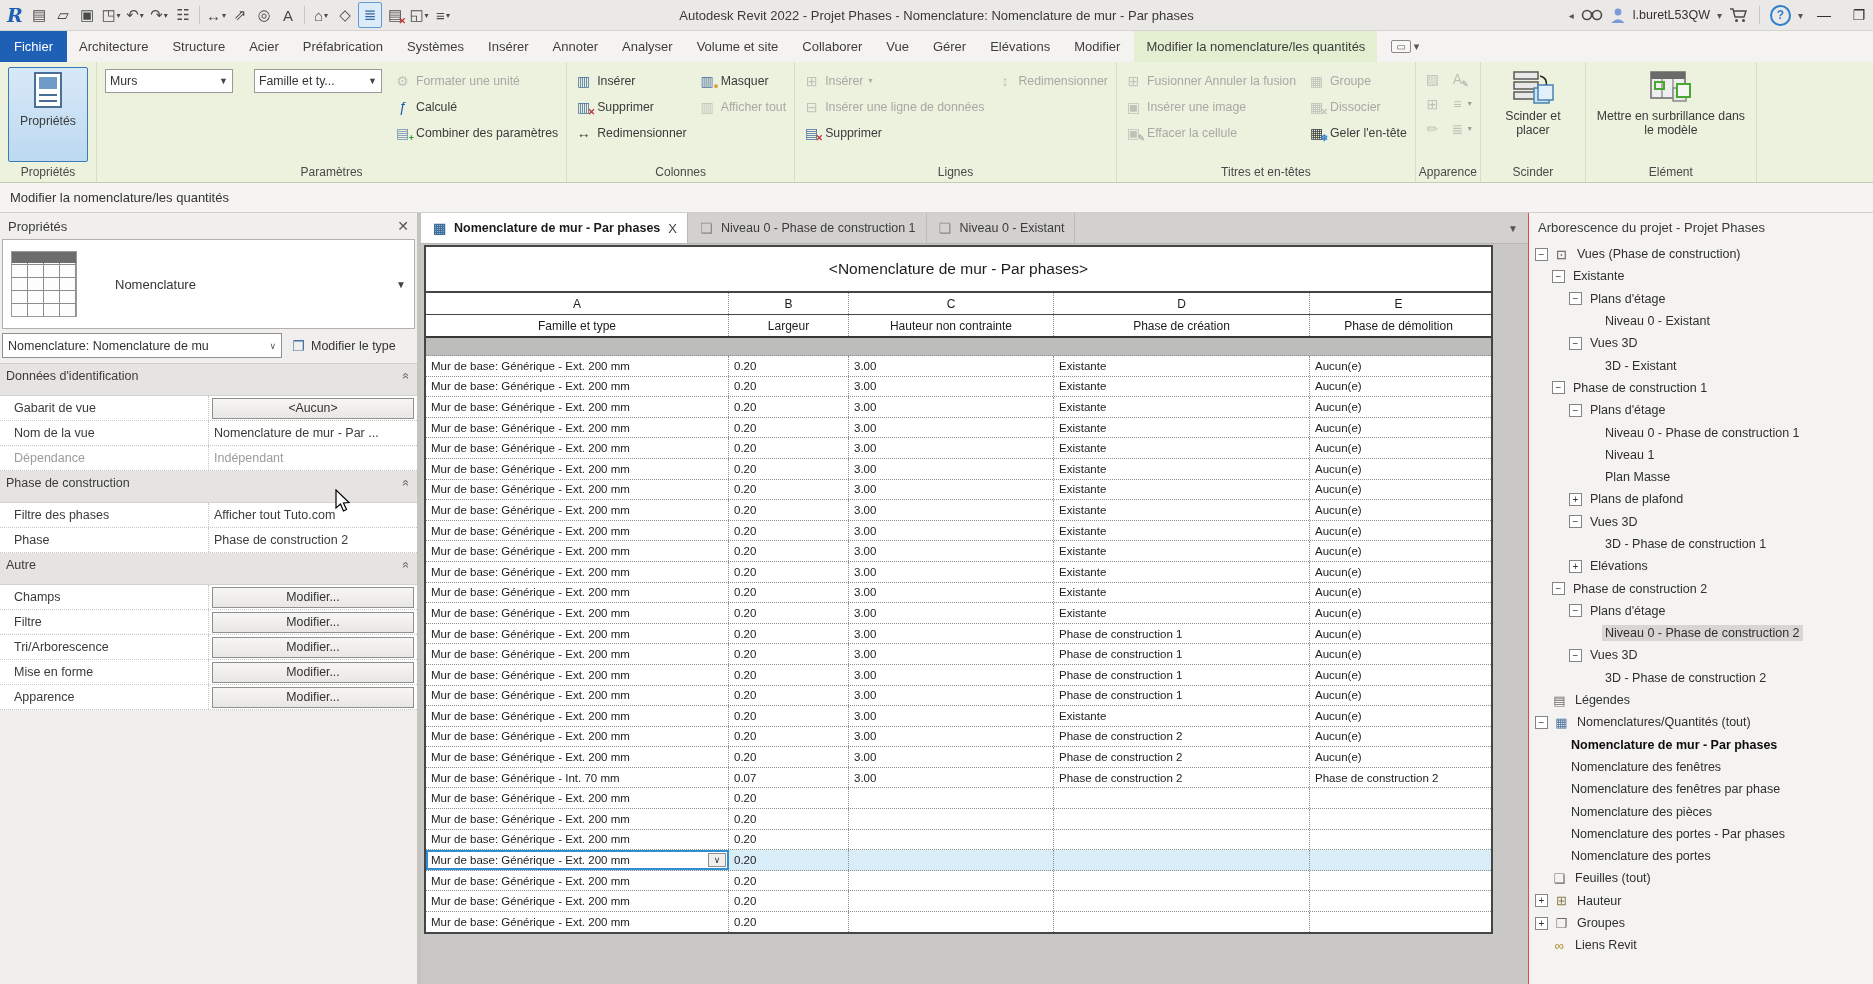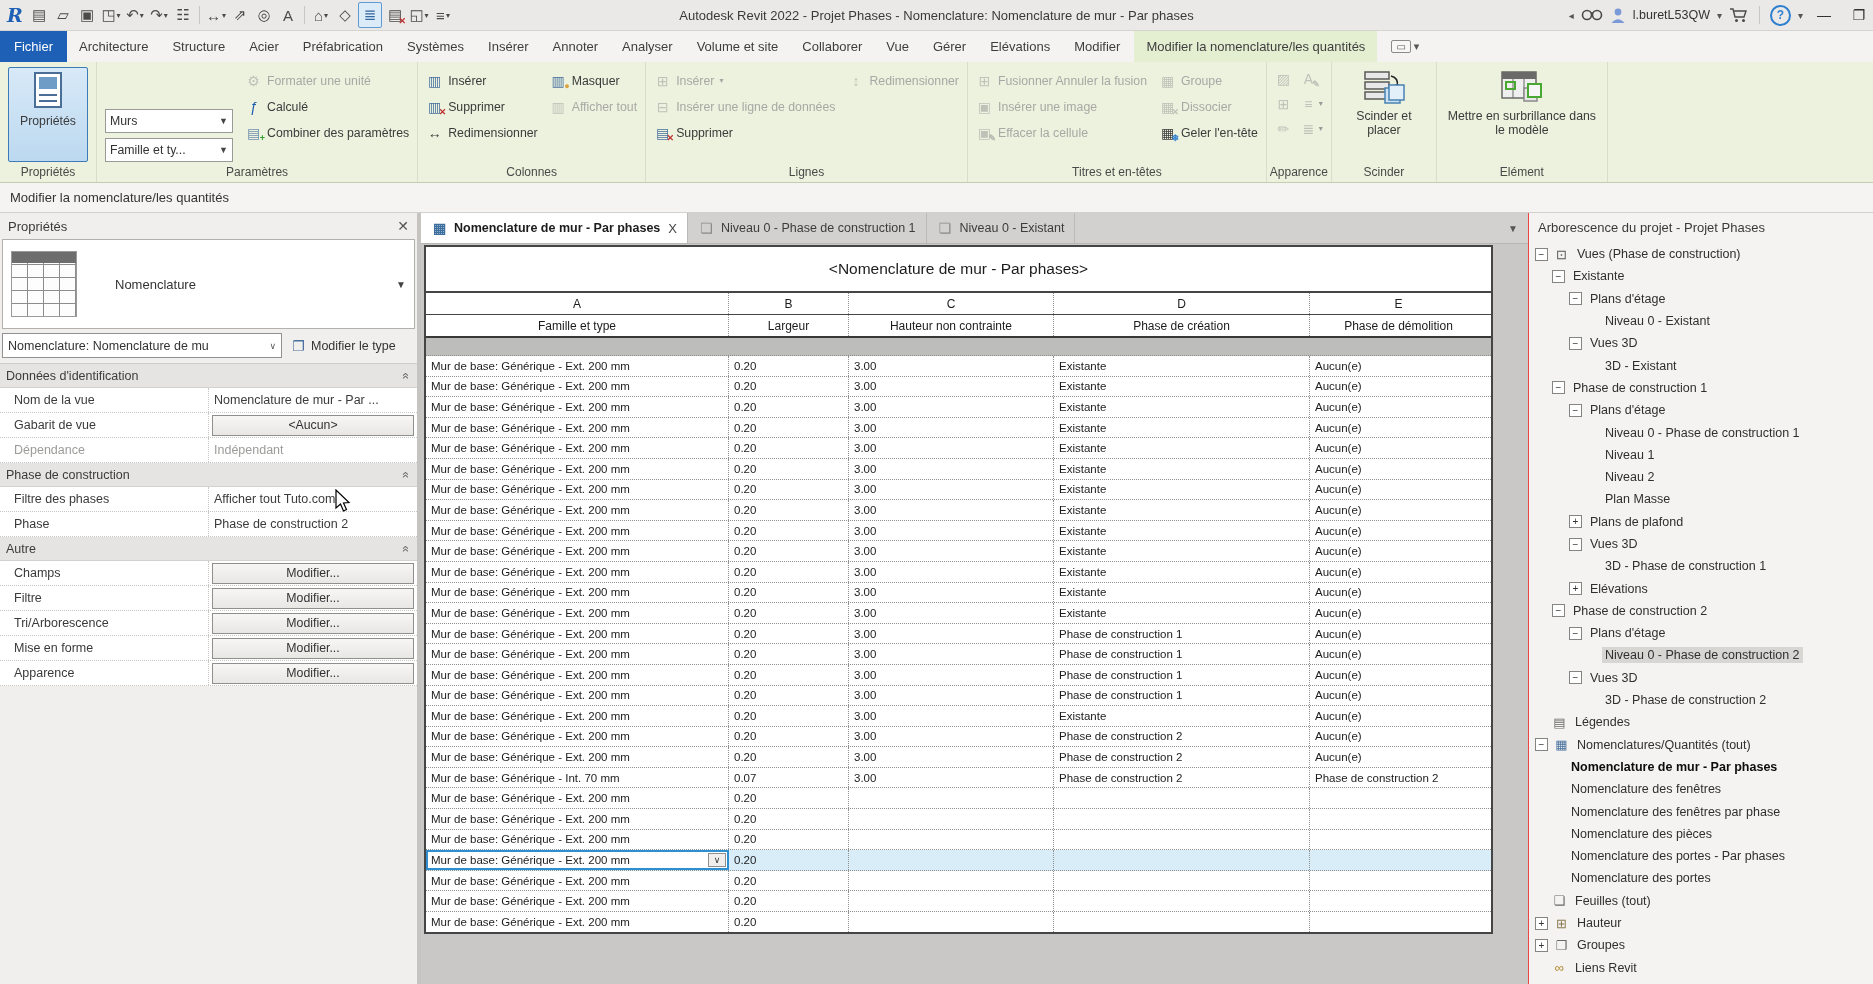--- a/index.html
+++ b/index.html
@@ -36,21 +36,21 @@
 
   
   .ribbon{position:absolute;left:0;top:62px;right:0;height:120px;background:#ecf2de;display:flex;
           border-bottom:1px solid #c3cdb0;}
   .panel{display:flex;flex-direction:column;border-right:1px solid #d8dfc8;}
   .pc{flex:1;display:flex;gap:12px;padding:5px 8px 0 8px;}
   .plabel{height:20px;line-height:20px;text-align:center;font-size:12px;color:#494949;}
   .bigbtn{width:74px;display:flex;flex-direction:column;align-items:center;justify-content:flex-start;
           gap:3px;padding:3px 2px;text-align:center;font-size:12.3px;line-height:1.15;color:#3b3b3b;}
   .bigbtn.selected{background:linear-gradient(#d8e9f8,#bcd9f0);border:1px solid #3d7ab8;border-radius:2px;}
-  .selcol{display:flex;flex-direction:column;gap:5px;padding-top:2px;justify-content:flex-end;}
+  .selcol{display:flex;flex-direction:row;gap:21px;padding-top:2px;justify-content:flex-end;}
   .rselect{width:118px;height:22px;background:#fff;border:1px solid #9a9a98;display:flex;align-items:center;
            padding:0 4px;font-size:12.3px;color:#333;}
   .rselect .car{margin-left:auto;font-size:9px;color:#444;}
   .btncol{display:flex;flex-direction:column;gap:3px;padding-top:2px;}
   .sbtn{display:flex;align-items:center;gap:5px;height:23px;font-size:12.3px;color:#3b3b3b;white-space:nowrap;}
   .sbtn.disabled{color:#a9a8a5;}
   .sbtn .car{font-size:8px;color:inherit;}
   .icon16{width:17px;height:17px;position:relative;display:inline-flex;align-items:center;
           justify-content:center;font-size:14px;flex:0 0 17px;}
   .icon16 .ov{position:absolute;right:-3px;bottom:-2px;font-size:9px;font-weight:bold;}
@@ -78,21 +78,21 @@
       repeating-linear-gradient(to right,transparent 0 15px,#8c8c8c 15px 16px);
       background-color:#fdfdfd;}
   .typelabel{margin-left:38px;font-size:13px;color:#333;}
   .typecar{margin-left:auto;margin-right:8px;font-size:10px;color:#444;}
   .tselrow{display:flex;margin:4px 2px 0 2px;gap:4px;align-items:center;}
   .tselect{flex:0 0 268px;height:23px;background:#fff;border:1px solid #919191;display:flex;
            align-items:center;padding:0 5px;font-size:12.5px;color:#333;}
   .tselect .car{margin-left:auto;font-size:9px;color:#555;}
   .mtype{display:flex;align-items:center;gap:4px;font-size:12.5px;color:#333;height:23px;padding:0 4px;}
   .pgrid{margin-top:5px;background:#fff;border-top:1px solid #d0cecb;}
-  .psec{height:23px;background:#e6e4e2;display:flex;align-items:center;padding:0 0 0 6px;
+  .psec{height:23px;background:#e6e4e2;display:flex;align-items:center;padding:0 0 8px 6px;
         font-size:12.5px;color:#3b3b3b;border-bottom:1px solid #d4d2cf;justify-content:space-between;}
   .psec .coll{margin-left:auto;margin-right:8px;color:#666;display:inline-block;
               transform:rotate(-90deg);font-size:12px;}
   .prow{height:24px;display:flex;border-bottom:1px dotted #c8c6c3;}
   .prow .lab{flex:0 0 194px;display:flex;align-items:center;padding-left:14px;color:#3a3a3a;}
   .prow .val{flex:1;border-left:1px dotted #c8c6c3;display:flex;align-items:center;padding:0 3px;}
   .prow .val span{padding-left:2px;}
   .prow .gray{color:#9b9b99;}
   .pbtn{flex:1;height:19px;border:1px solid #8f8f8d;background:linear-gradient(#f7f6f5,#e9e7e4);
         display:flex;align-items:center;justify-content:center;font-size:12.3px;color:#333;}
@@ -553,29 +553,29 @@
           <span class="icon16" style="color:#49719e">❐</span>
           <span>Modifier le type</span>
         </div>
       </div>
       <div class="pgrid" id="propgrid">
           <div class="psec">
             <span>Données d'identification</span>
             <span class="coll">»</span>
           </div>
           <div class="prow">
+            <div class="lab">Gabarit de vue</div>
+            <div class="val">
+              <div class="pbtn">&lt;Aucun&gt;</div>
+            </div>
+          </div>
+          <div class="prow">
             <div class="lab">Nom de la vue</div>
             <div class="val">
               <span>Nomenclature de mur - Par ...</span>
-            </div>
-          </div>
-          <div class="prow">
-            <div class="lab">Gabarit de vue</div>
-            <div class="val">
-              <div class="pbtn">&lt;Aucun&gt;</div>
             </div>
           </div>
           <div class="prow">
             <div class="lab gray">Dépendance</div>
             <div class="val">
               <span class="gray">Indépendant</span>
             </div>
           </div>
           <div class="psec">
             <span>Phase de construction</span>
@@ -908,24 +908,20 @@
           <div class="titem" style="padding-left: 57px;">
             <span class="spacer" style="width: 16px; flex: 0 0 16px;"></span>
             <span class="lbl">Niveau 0 - Phase de construction 1</span>
           </div>
           <div class="titem" style="padding-left: 57px;">
             <span class="spacer" style="width: 16px; flex: 0 0 16px;"></span>
             <span class="lbl">Niveau 1</span>
           </div>
           <div class="titem" style="padding-left: 57px;">
             <span class="spacer" style="width: 16px; flex: 0 0 16px;"></span>
-            <span class="lbl">Niveau 2</span>
-          </div>
-          <div class="titem" style="padding-left: 57px;">
-            <span class="spacer" style="width: 16px; flex: 0 0 16px;"></span>
             <span class="lbl">Plan Masse</span>
           </div>
           <div class="titem" style="padding-left: 40px;">
             <span class="ebox">+</span>
             <span class="lbl">Plans de plafond</span>
           </div>
           <div class="titem" style="padding-left: 40px;">
             <span class="ebox">−</span>
             <span class="lbl">Vues 3D</span>
           </div>

